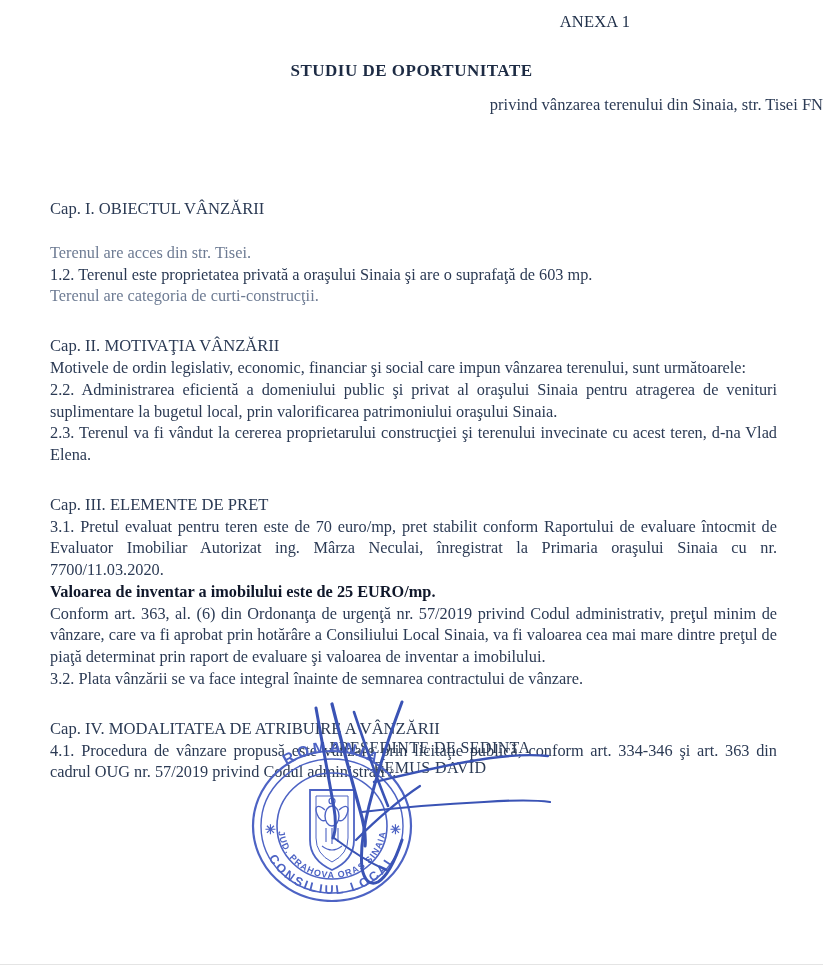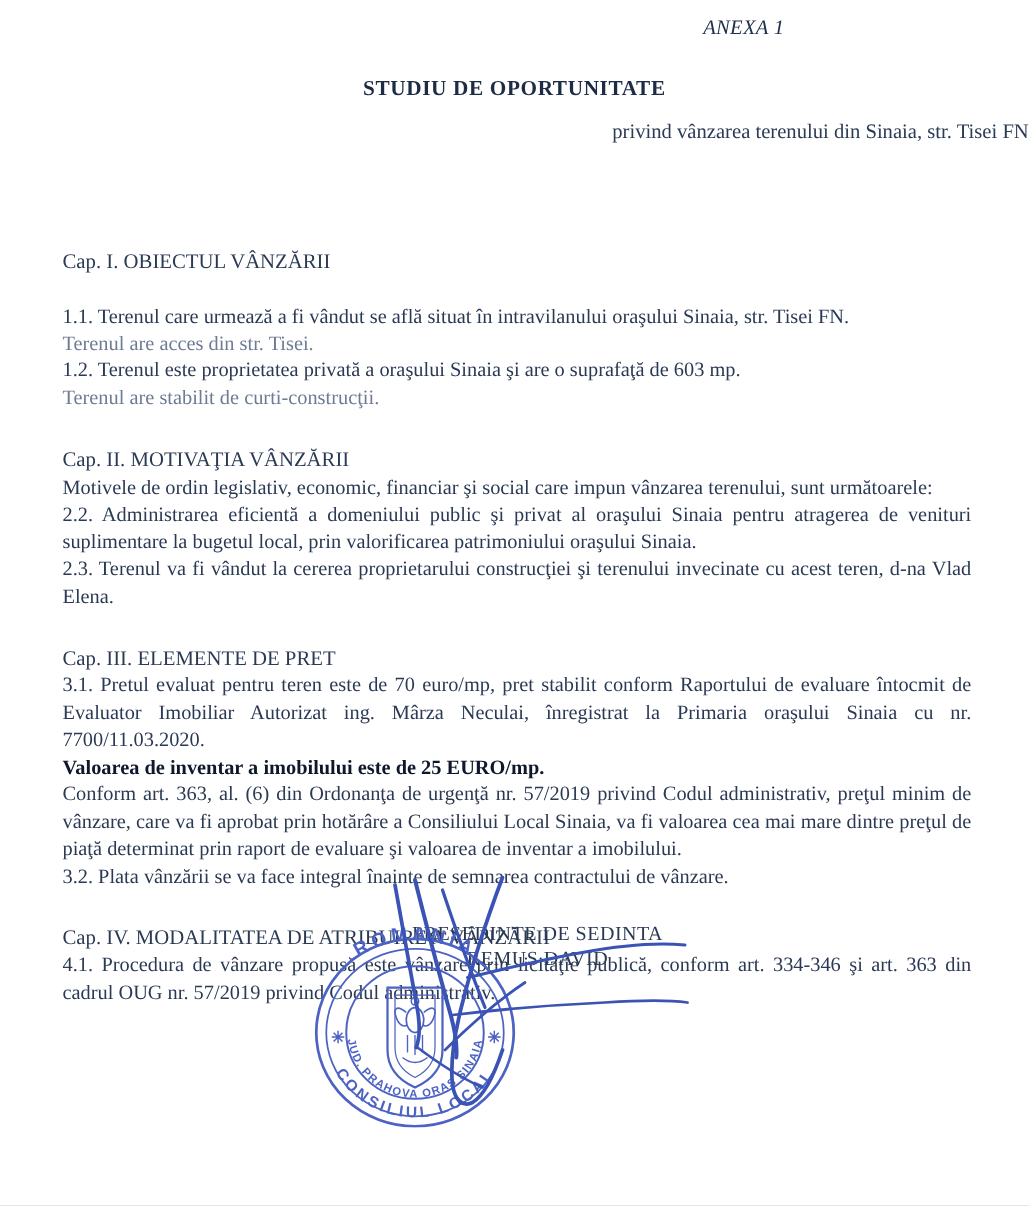--- a/index.html
+++ b/index.html
@@ -24,21 +24,20 @@
   .anexa-block {
     position: absolute;
     top: 10px;
     left: 430px;
     width: 330px;
     text-align: center;
     color: #20304a;
     font-size: 16.5px;
     line-height: 1.42;
     letter-spacing: .2px;
-    font-style: italic;
   }
   .anexa-line2 { white-space: nowrap; }
 
   .doc-title {
     position: absolute;
     top: 61px;
     left: 0;
     width: 823px;
     text-align: center;
     font-weight: bold;
@@ -127,24 +126,23 @@
   </div>
 
   <div class="doc-title">STUDIU DE OPORTUNITATE</div>
   <div class="doc-subtitle">privind vânzarea terenului din Sinaia, str. Tisei FN</div>
 
   <div class="body-area">
 
     <div>
       <p class="sec-head">Cap. I. OBIECTUL VÂNZĂRII</p>
       <div class="gap-md"></div>
-      <p class="para nowrap-line">1.1. Terenul care urmează a fi vândut se află situat în intravilanului oraşului Sinaia, str. Tisei FN.</p>
       <p class="para faded nowrap-line">Terenul are acces din str. Tisei.</p>
       <p class="para nowrap-line">1.2. Terenul este proprietatea privată a oraşului Sinaia şi are  o suprafaţă de 603 mp.</p>
-      <p class="para faded nowrap-line">Terenul are stabilit de curti-construcţii.</p>
+      <p class="para faded nowrap-line">Terenul are categoria de curti-construcţii.</p>
     </div>
 
     <div class="gap-lg"></div>
 
     <div>
       <p class="sec-head">Cap. II. MOTIVAŢIA VÂNZĂRII</p>
       <p class="para nowrap-line">Motivele de ordin legislativ, economic, financiar şi social care impun vânzarea terenului, sunt următoarele:</p>
       <p class="para">2.2. Administrarea eficientă a domeniului public şi privat al oraşului Sinaia pentru atragerea de venituri suplimentare la bugetul local, prin valorificarea patrimoniului oraşului Sinaia.</p>
       <p class="para">2.3. Terenul va fi vândut la cererea proprietarului construcţiei şi terenului invecinate cu acest teren, d-na Vlad Elena.</p>
     </div>

